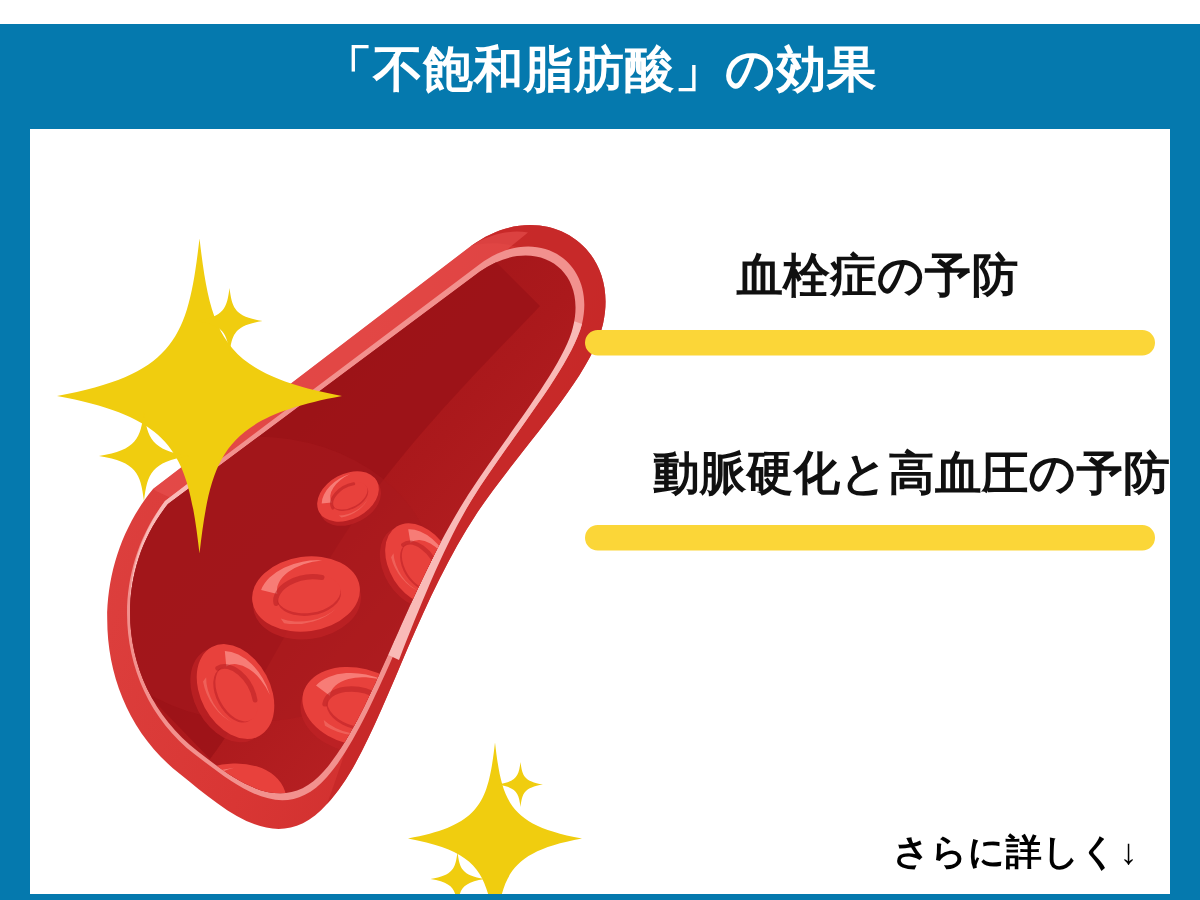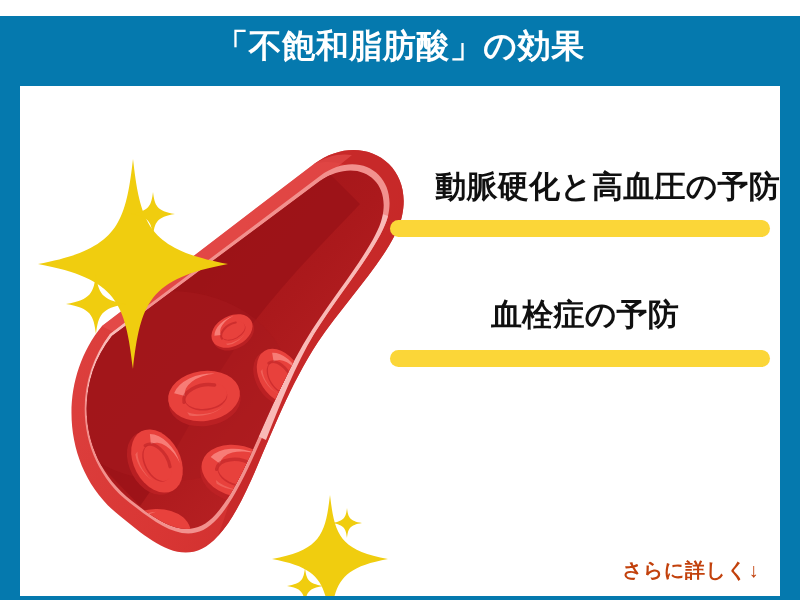--- a/index.html
+++ b/index.html
@@ -84,22 +84,22 @@
   }
   .b0 .benefit-text { padding-top: 2px; }
   .b0 .bar { top: 56px; }
   .b1 .bar { top: 56px; }
   .b2 .bar { top: 56px; }
 
   .more {
     position: absolute;
     right: 20px;
     bottom: 12px;
-    color: #c2410c;
-    font-size: 20px;
+    color: #000000;
+    font-size: 24px;
     font-weight: 700;
     white-space: nowrap;
     letter-spacing: 0.5px;
   }
 </style>
 </head>
 <body>
 
 <div id="poster">
   <div class="bg" style="background: rgb(5, 121, 174);"></div>
@@ -235,28 +235,28 @@
             </g>
           <g transform="translate(285,500) scale(0.18)">
               <use href="#star"></use>
             </g>
         </g>
       </svg>
     </div>
 
     <div class="benefits">
 
+      <div class="benefit b1 align-center">
+        <div class="benefit-text">血栓症の予防</div>
+        <div class="bar" style="background: rgb(251, 214, 56);"></div>
+      </div>
+
       <div class="benefit b0 align-right">
         <div class="benefit-text">動脈硬化と高血圧の予防</div>
         <div class="bar" style="background: rgb(251, 214, 56);"></div>
       </div>
 
-      <div class="benefit b1 align-center">
-        <div class="benefit-text">血栓症の予防</div>
-        <div class="bar" style="background: rgb(251, 214, 56);"></div>
-      </div>
-
 
     </div>
 
     <div class="more">さらに詳しく↓</div>
   </div>
 </div>
 
 </body></html>

